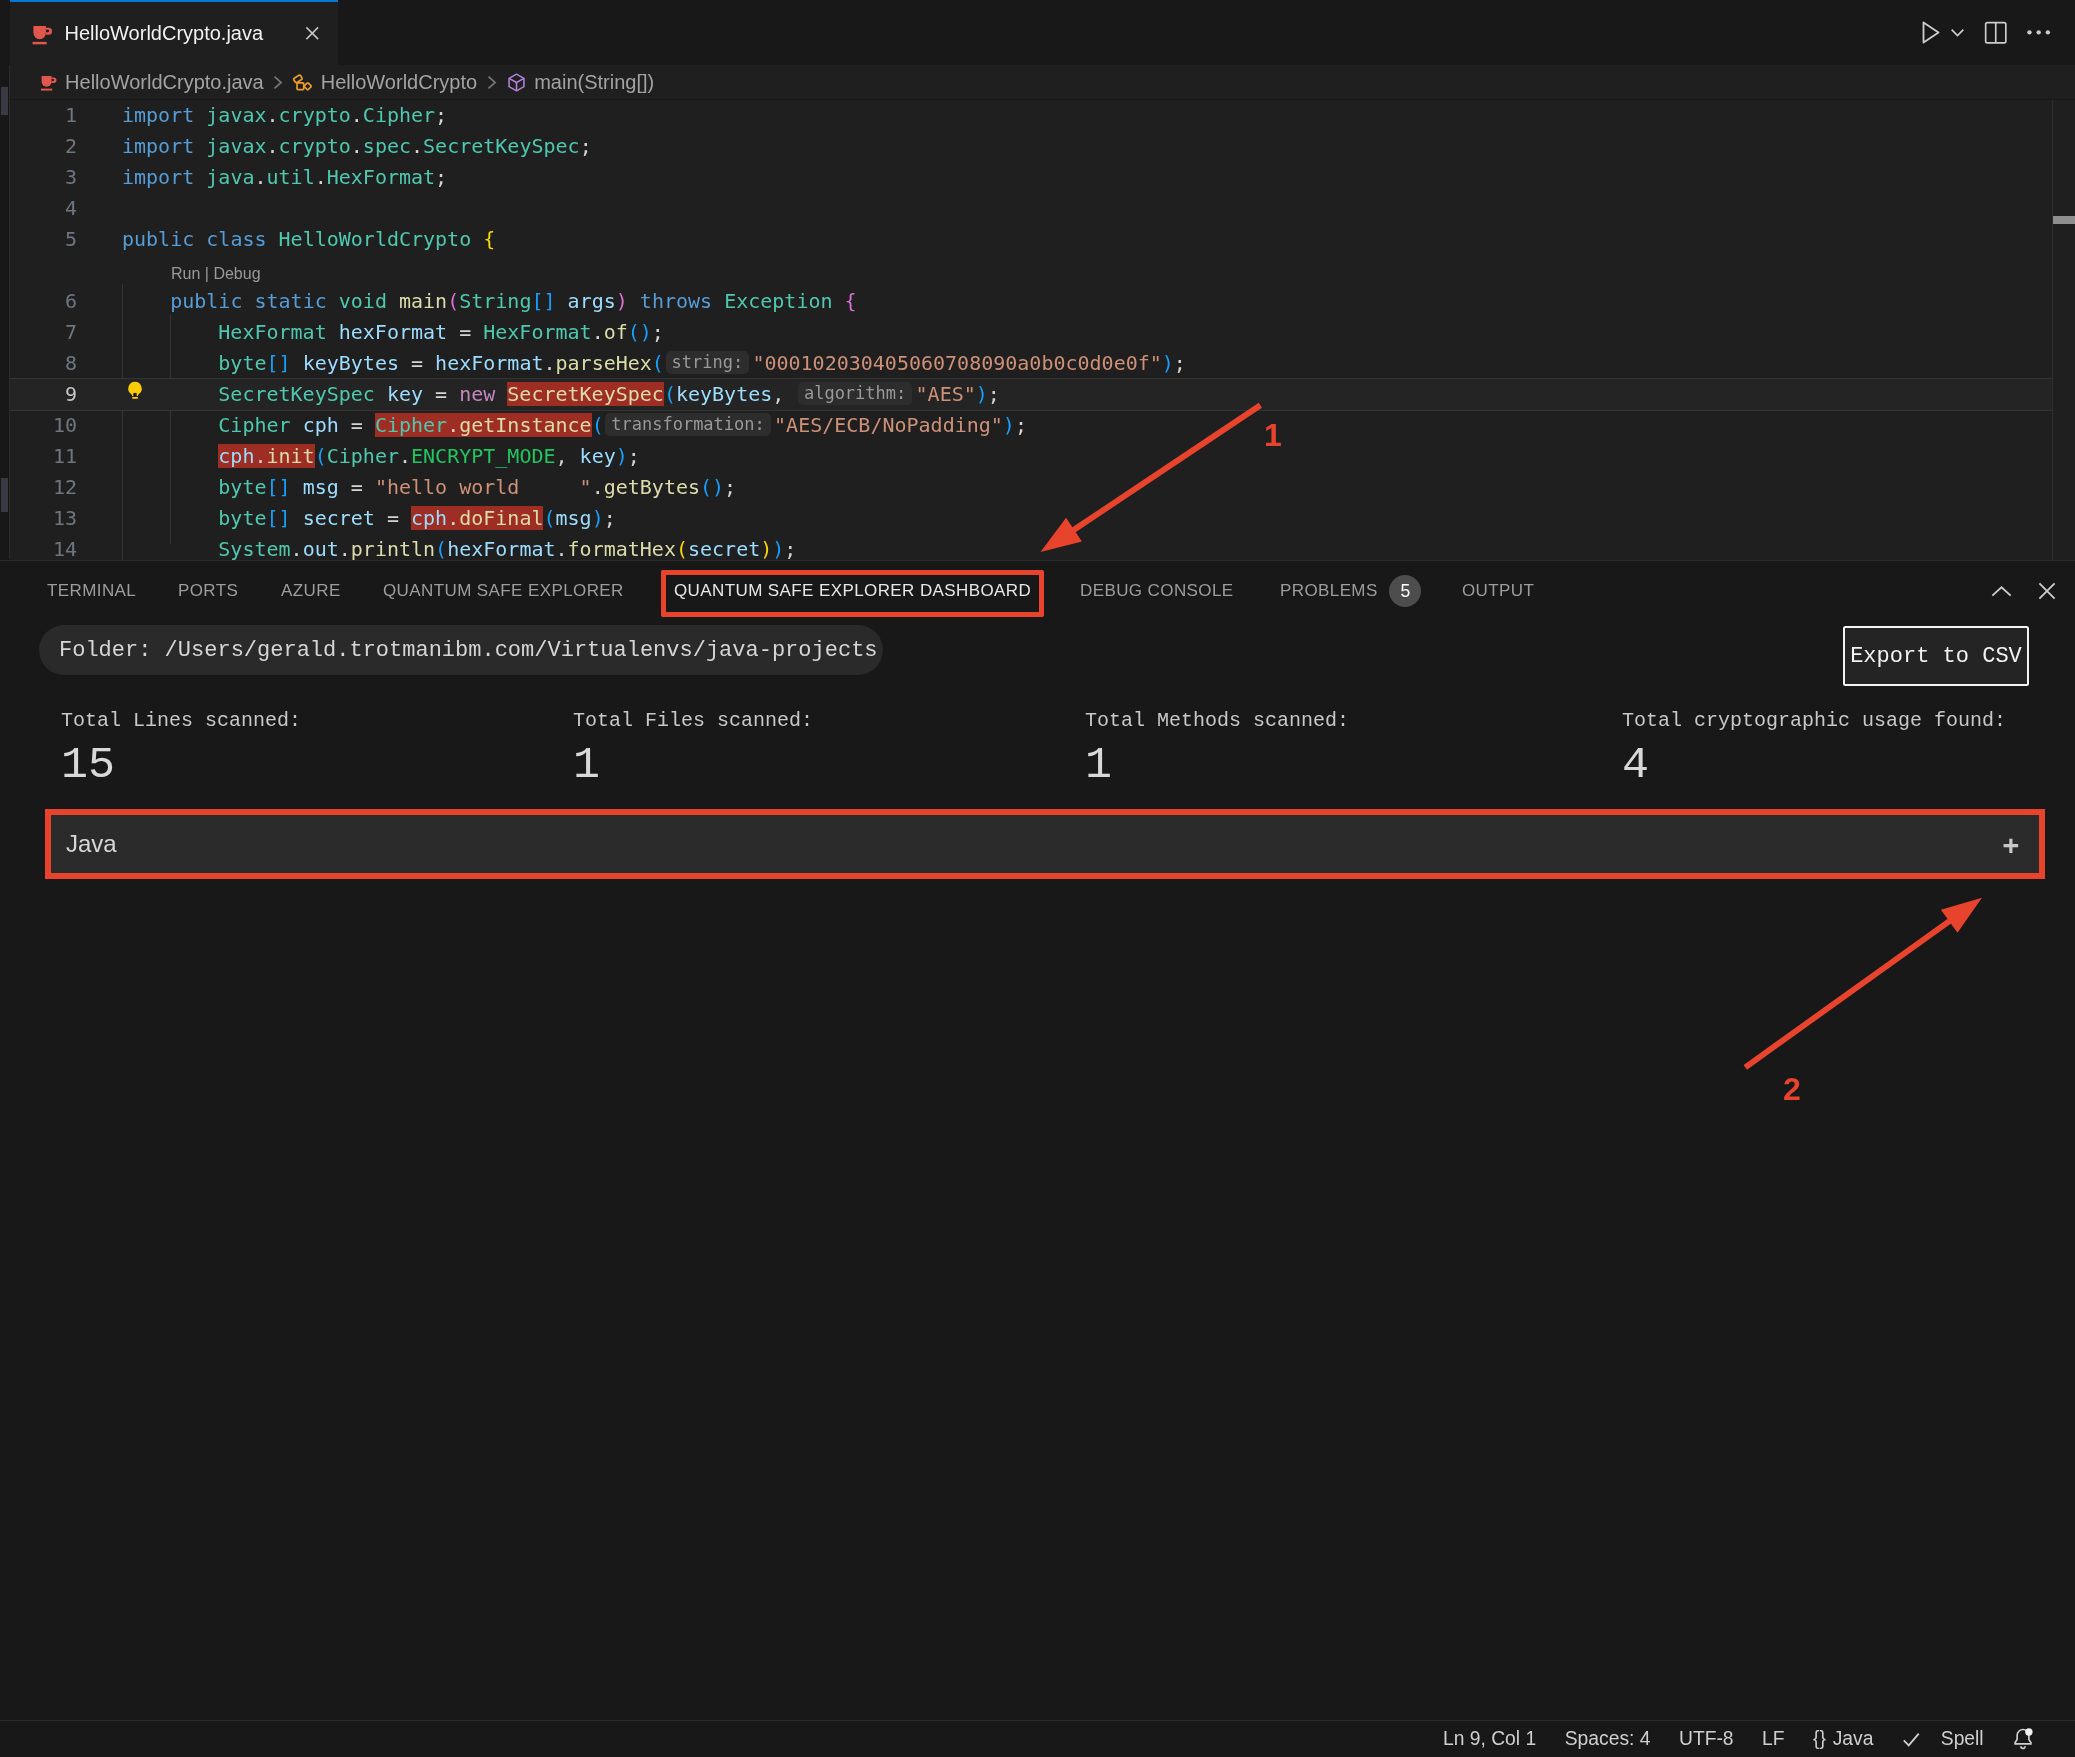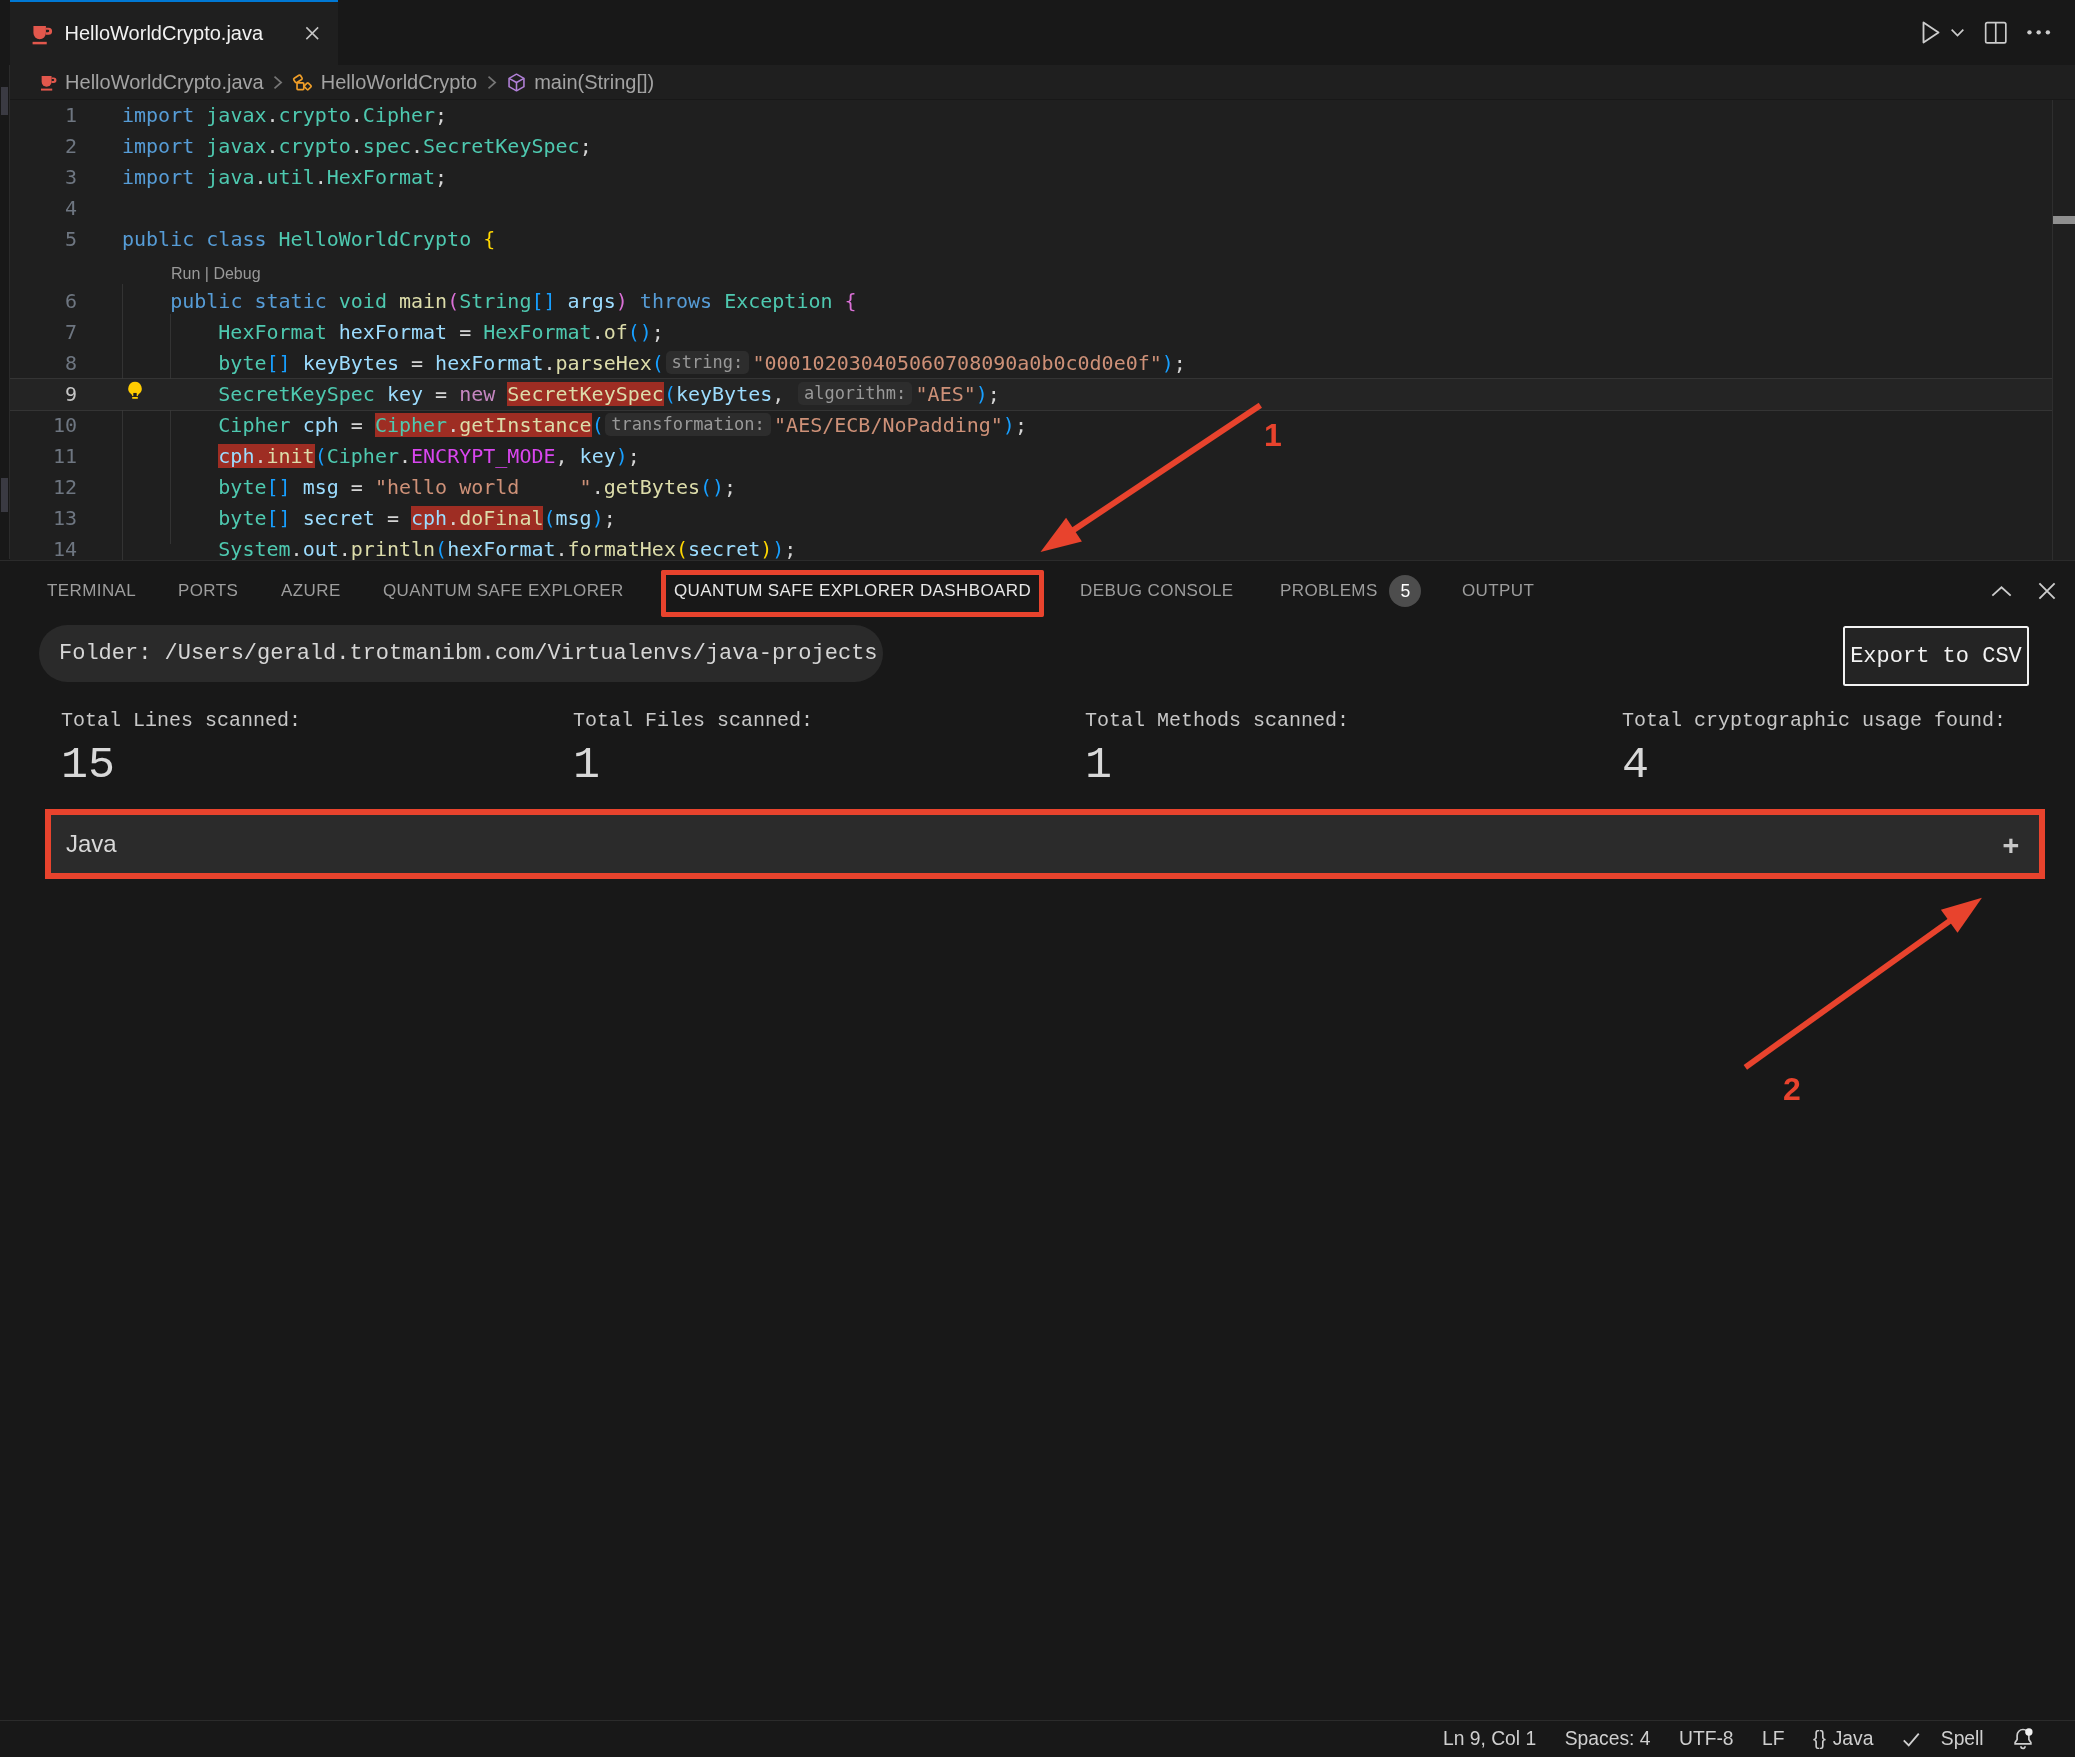--- a/index.html
+++ b/index.html
@@ -31,21 +31,21 @@
   .code-row { position:relative; height:31px; line-height:31px; white-space:pre; }
   .code-row .gutter { position:absolute; left:0; top:0; width:67px; text-align:right;
                       font-family:"DejaVu Sans Mono", monospace; font-size:20px; color:#6e7681; }
   .code-row.active .gutter { color:#c6c6c6; }
   .code-row .code { position:absolute; left:112px; top:0; font-family:"DejaVu Sans Mono", monospace; font-size:20px; color:#d4d4d4; }
   .code-row.active { background:#242424; box-shadow:0 -0.8px 0 #3a3a3a, 0 0.8px 0 #3a3a3a; }
   .codelens-row { position:relative; height:31px; line-height:31px; }
   .codelens-row .lens { position:absolute; left:161px; top:3.4px; font-size:16px; color:#999999; }
 
   .tk-kw  { color:#569cd6; } .tk-type { color:#4ec9b0; } .tk-method { color:#dcdcaa; }
-  .tk-var { color:#9cdcfe;margin-top:48px; } .tk-const { color:#d946ef; } .tk-str { color:#ce9178; }
+  .tk-var { color:#9cdcfe;margin-top:48px; } .tk-const { color:#22c55e; } .tk-str { color:#ce9178; }
   .tk-punc{ color:#d4d4d4; } .tk-new { color:#c586c0; }
   .tk-b1 { color:#ffd700; } .tk-b2 { color:#da70d6; } .tk-b3 { color:#179fff; }
   .tk-red { background:#9e2d23; }
   .inlay { display:inline-block; background:#2d2d2d; color:#999999; font-size:17px; line-height:22.7px;
            border-radius:5px; padding:0 5.9px; margin:0 3.4px 0 1.7px; vertical-align:1.7px; font-family:"DejaVu Sans Mono", monospace; }
 
   .indent-guide { position:absolute; width:0.8px; background:#333333; }
   #lightbulb { position:absolute; left:114px; top:280px; width:22px; height:22px; }
   #overview-ruler { position:absolute; left:2042px; top:0; width:23.5px; height:460px; border-left:0.8px solid #2e2e2e; }
   #ruler-mark { position:absolute; left:2053px; top:216px; width:22.7px; height:7.6px; background:#8f8f8f; }
@@ -53,21 +53,21 @@
   
   #panel { position:absolute; left:0; top:560px; width:2076px; height:1160px; background:#181818; border-top:0.8px solid #2b2b2b; }
   .panel-tab { position:absolute; top:0; height:60px; display:flex; align-items:center; font-size:17px; letter-spacing:0.4px;
                color:#9d9d9d; white-space:nowrap; }
   .panel-tab.active { color:#e7e7e7; }
   .tab-badge { margin-left:11.7px; width:32px; height:32px; border-radius:50%;
                background:#4d4d4d; color:#ffffff; font-size:17.6px; letter-spacing:0;
                display:flex; align-items:center; justify-content:center; }
   #panel-actions { position:absolute; right:18.5px; top:0; height:60px; display:flex; align-items:center; gap:22px; }
 
-  #folder-pill { position:absolute; left:39px; top:64px; width:844px; height:57px; border-radius:28.5px; background:#2a2a2a;
+  #folder-pill { position:absolute; left:39px; top:64px; width:844px; height:50px; border-radius:28.5px; background:#2a2a2a;
                  display:flex; align-items:center; padding-left:20px;
                  font-family:"Liberation Mono", monospace; font-size:22px; color:#d6d6d6; white-space:pre; }
   #export-btn { position:absolute; left:1843px; top:65px; width:186px; height:60px; background:#242424;
                 border:2.5px solid #f2f2f2; border-radius:2.5px; display:flex; align-items:center; justify-content:center;
                 font-family:"Liberation Mono", monospace; font-size:22px; color:#f2f2f2; white-space:pre; }
   .stat-col { position:absolute; top:148px; }
   .stat-label { font-family:"Liberation Mono", monospace; font-size:20px; color:#c8c8c8; white-space:pre; }
   .stat-value { font-family:"Liberation Mono", monospace; font-size:45px; color:#d8d8d8; margin-top:8.4px; }
 
   #lang-section { position:absolute; left:45px; top:248px; width:2000px; height:70px; background:#2b2b2b;

